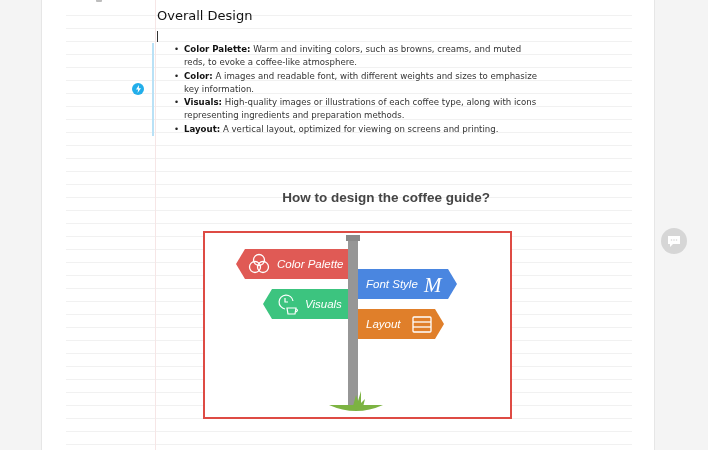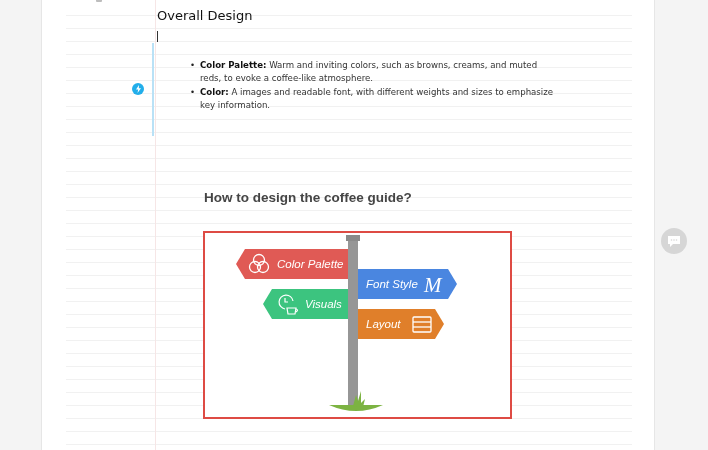--- a/index.html
+++ b/index.html
@@ -29,28 +29,28 @@
     position: absolute; left: 157px; top: 8px;
     font-size: 13px; color: #111; font-family: "DejaVu Sans", sans-serif;
   }
   .cursor { position: absolute; left: 157px; top: 31px; width: 1px; height: 11px; background: #333; }
   .quote-bar { position: absolute; left: 152px; top: 43px; width: 2px; height: 93px; background: #b9e1f6; }
   .bolt {
     position: absolute; left: 132px; top: 83px; width: 12px; height: 12px; border-radius: 50%;
     background: #22aeea; display:flex; align-items:center; justify-content:center;
   }
   .bullets {
-    position: absolute; left: 172px; top: 43px; width: 370px; margin: 16px; padding: 0; list-style: none;
+    position: absolute; left: 172px; top: 43px; width: 370px; margin: 0; padding: 0; list-style: none;
     font-size: 8.6px; line-height: 13.3px; color: #333; font-family: "DejaVu Sans", sans-serif;
   }
   .bullets li { position: relative; padding-left: 12px; }
   .bullets li::before { content: "•"; position: absolute; left: 2px; top: 0; color:#222; }
   .bullets b { color: #111; }
   .diagram-title {
-    position: absolute; left: 204px; top: 190px; width: 286px; text-align: left;
+    position: absolute; left: 204px; top: 190px; width: 286px; text-align: right;
     font-size: 13.5px; font-weight: bold; color: #454545;
   }
   .frame {
     position: absolute; left: 203px; top: 231px; width: 305px; height: 184px;
     border: 2px solid #de4b44; background: #fff;
   }
   .svgwrap { position: absolute; left: 203px; top: 231px; font-style: italic; }
   .chat-btn {
     position: absolute; left: 661px; top: 228px; width: 26px; height: 26px; border-radius: 50%;
     background: #d6d6d6; display:flex; align-items:center; justify-content:center;
@@ -71,20 +71,22 @@
 
 <div class="bolt">
   <svg width="7" height="8" viewBox="0 0 7 8">
     <path d="M4 0 L1 4.5 L3.2 4.5 L2.5 8 L6 3.3 L3.8 3.3 Z" fill="#fff"></path>
   </svg>
 </div>
 
 <ul class="bullets">
   <li><b>Color Palette:</b><span> Warm and inviting colors, such as browns, creams, and muted reds, to evoke a coffee-like atmosphere.</span></li>
   <li><b>Color:</b><span> A images and readable font, with different weights and sizes to emphasize key information.</span></li>
+  <li><b>Visuals:</b><span> High-quality images or illustrations of each coffee type, along with icons representing ingredients and preparation methods.</span></li>
+  <li><b>Layout:</b><span> A vertical layout, optimized for viewing on screens and printing.</span></li>
 </ul>
 
 <div class="diagram-title">How to design the coffee guide?</div>
 
 <div class="frame"></div>
 
 <div class="svgwrap">
   <svg width="309" height="188" viewBox="0 0 309 188">
 
     <rect x="145" y="9" width="10" height="168" fill="#969696"></rect>

